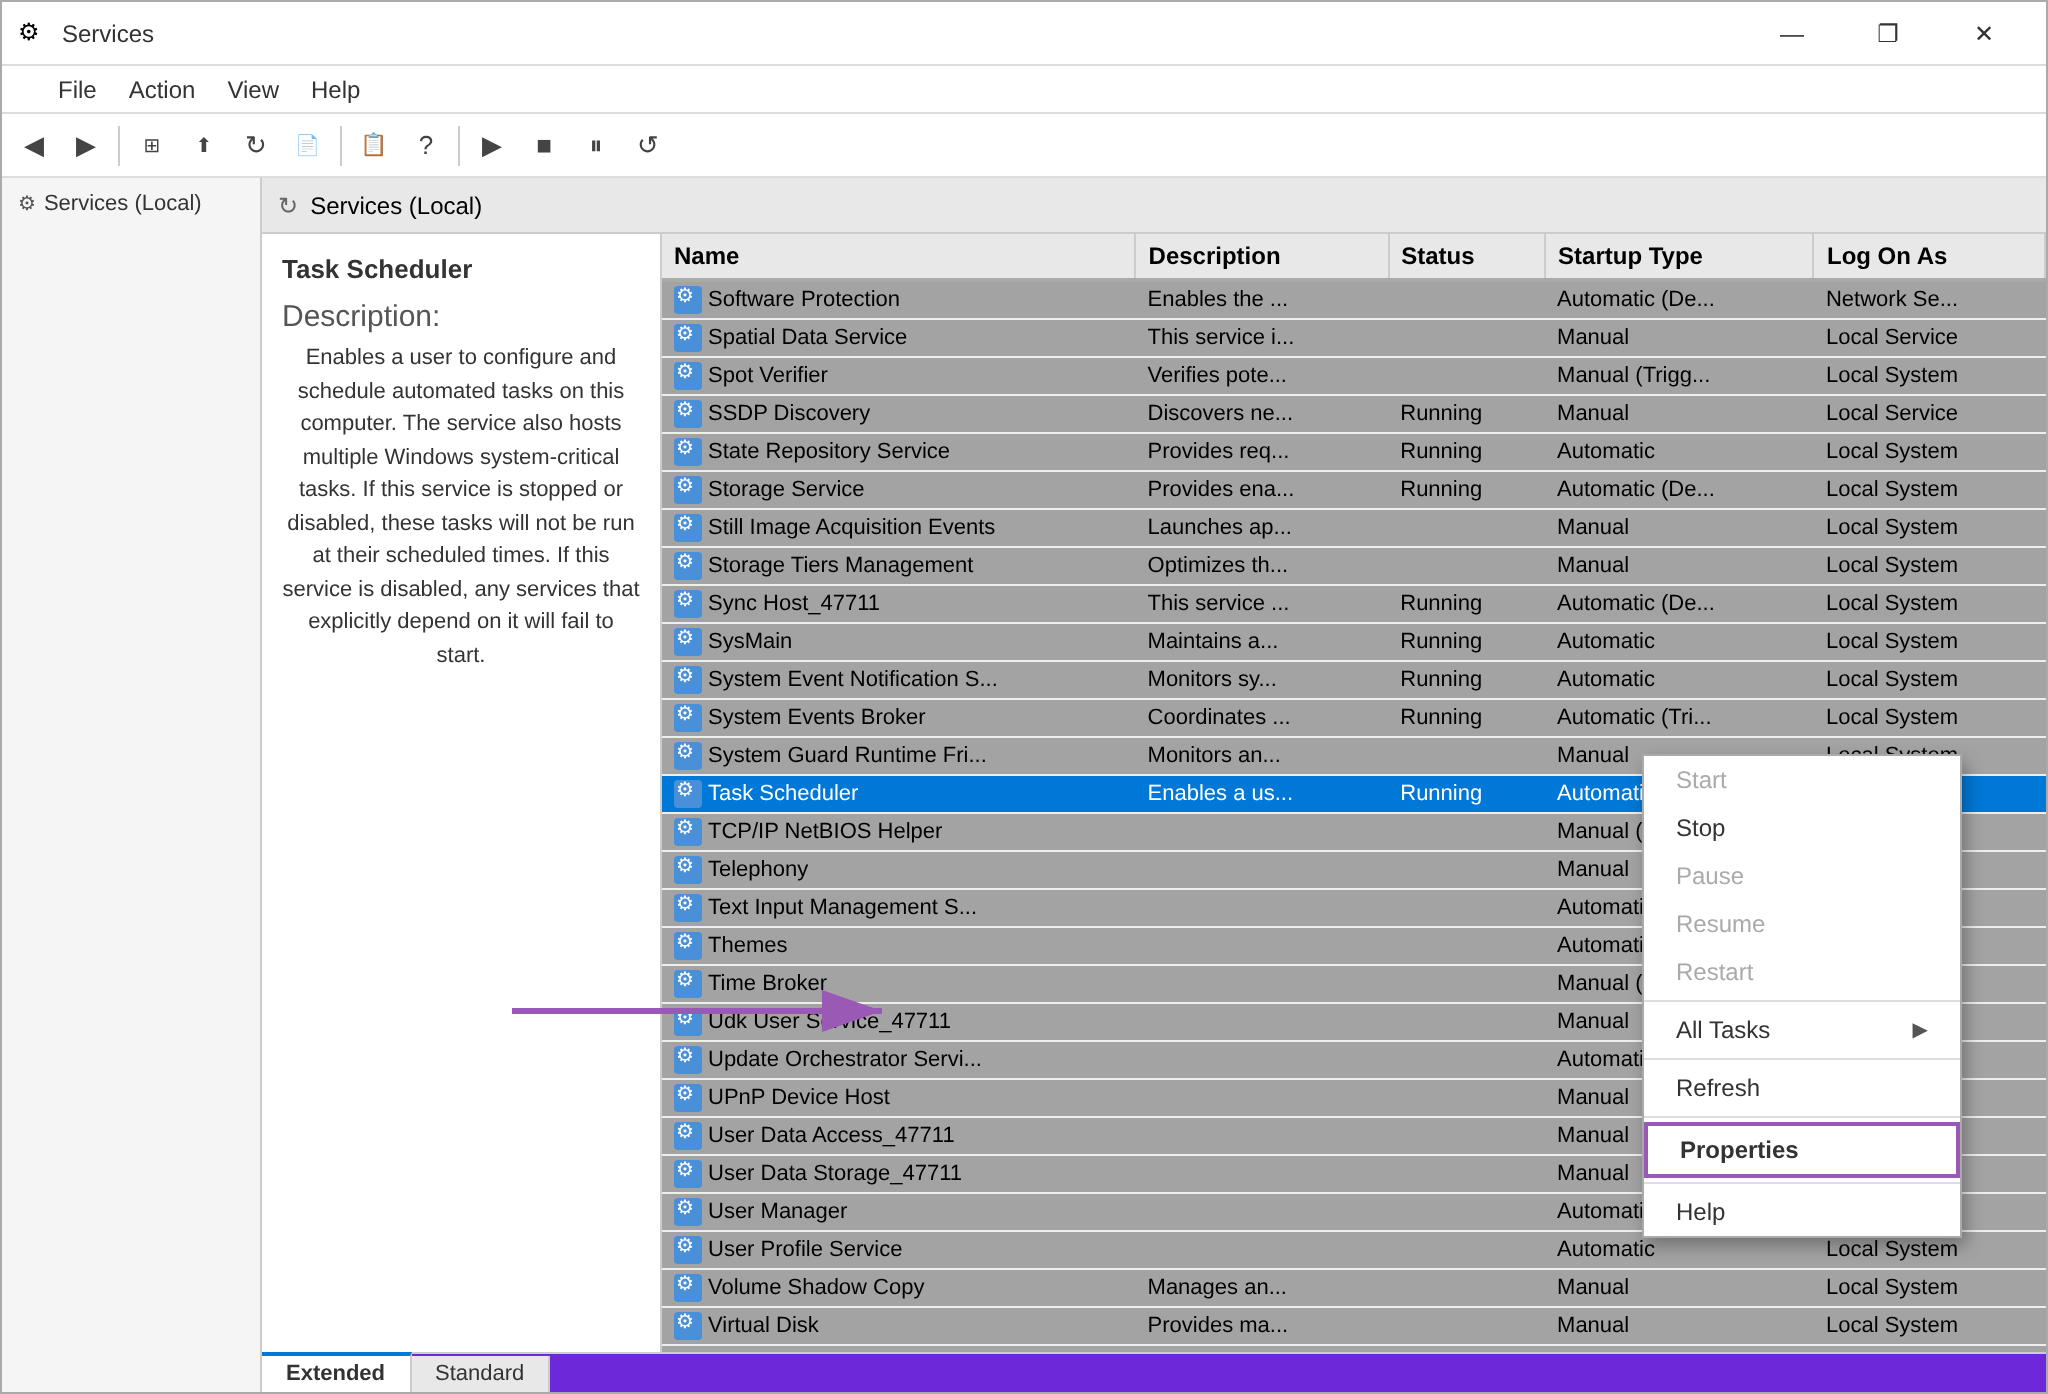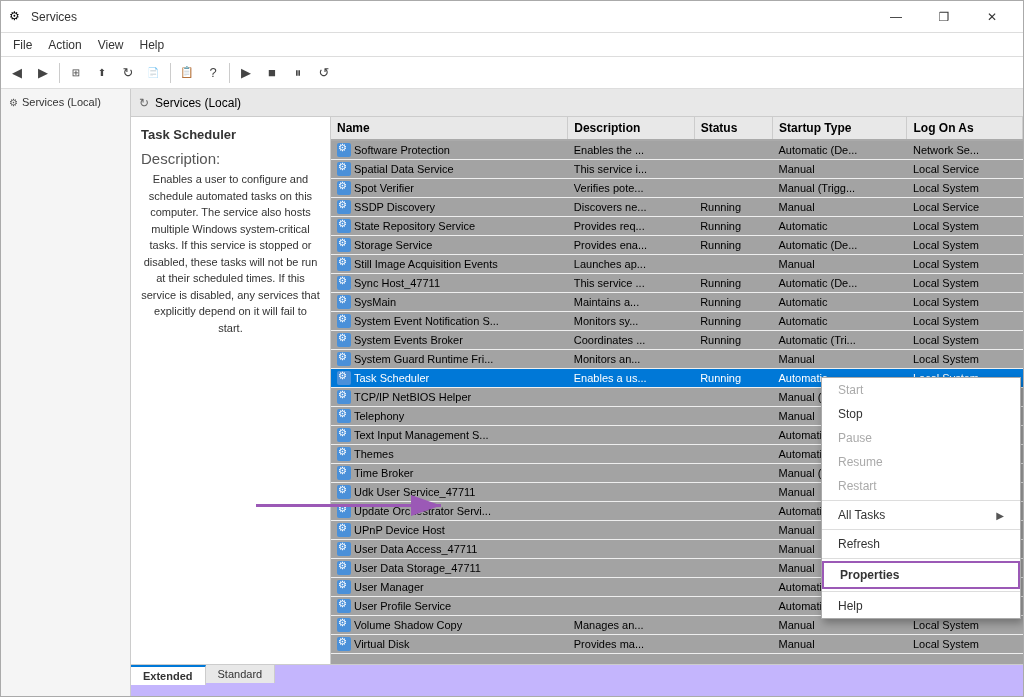--- a/index.html
+++ b/index.html
@@ -7,21 +7,21 @@
 
     
     .window { width: 1024px; height: 697px; background: #fff; border: 1px solid #aaa; display: flex; flex-direction: column; }
     .title-bar { background: #fff; display: flex; align-items: center; padding: 4px 8px; border-bottom: 1px solid #ddd; height: 32px; }
     .title-bar-icon { width: 16px; height: 16px; margin-right: 6px; }
     .title-bar-text { flex: 1; font-size: 12px; color: #333; }
     .title-bar-controls { display: flex; gap: 2px; }
     .title-bar-btn { width: 46px; height: 24px; border: none; background: transparent; cursor: pointer; font-size: 12px; display: flex; align-items: center; justify-content: center; color: #333; }
 
     
-    .menu-bar { display: flex; align-items: center; padding: 2px 4px; height: 24px; background: #fff; border-bottom: 1px solid #ddd; }
+    .menu-bar { display: flex; align-items: center; padding: 2px 20px; height: 24px; background: #fff; border-bottom: 1px solid #ddd; }
     .menu-item { padding: 2px 8px; cursor: pointer; font-size: 12px; color: #333; }
 
     
     .toolbar { display: flex; align-items: center; padding: 2px 4px; height: 32px; background: #fff; border-bottom: 1px solid #ddd; gap: 2px; }
     .tb-btn { width: 24px; height: 24px; border: 1px solid transparent; background: transparent; cursor: pointer; display: flex; align-items: center; justify-content: center; font-size: 13px; color: #444; }
     .tb-sep { width: 1px; height: 20px; background: #ccc; margin: 0 2px; }
 
     
     .content { display: flex; flex: 1; overflow: hidden; }
 
@@ -47,38 +47,38 @@
     
     .services-list { flex: 1; overflow: hidden; position: relative; background: #a3a3a3; }
     .services-table { width: 100%; border-collapse: collapse; }
     .services-table th { background: #e8e8e8; border-right: 1px solid #ccc; border-bottom: 2px solid #aaa; padding: 4px 6px; text-align: left; font-size: 12px; font-weight: bold; position: sticky; top: 0; cursor: pointer; }
     .services-table td { padding: 2px 6px; border-bottom: 1px solid #eee; font-size: 11px; white-space: nowrap; overflow: hidden; text-overflow: ellipsis; max-width: 160px; }
     .services-table tr.selected { background: #0078d7; color: #fff; }
     .services-table tr.selected td { color: #fff; }
     .services-scroll { overflow-y: auto; height: 100%; }
 
     
-    .context-menu { position: absolute; left: 490px; top: 260px; width: 200px; background: #fff; border: 1px solid #aaa; box-shadow: 2px 4px 8px rgba(0,0,0,0.3); z-index: 100; }
+    .context-menu { position: absolute; left: 490px; top: 260px; width: 160px; background: #fff; border: 1px solid #aaa; box-shadow: 2px 4px 8px rgba(0,0,0,0.3); z-index: 100; }
     .ctx-item { padding: 5px 16px; cursor: pointer; font-size: 12px; color: #333; display: flex; align-items: center; justify-content: space-between; }
     .ctx-item.disabled { color: #aaa; cursor: default; }
     .ctx-item.bold { font-weight: bold; background: #fff3; border: 2px solid #9b59b6; }
     .ctx-sep { border: none; border-top: 1px solid #ddd; margin: 2px 0; }
     .ctx-arrow { font-size: 10px; color: #555; }
 
     
     .arrow-marker { position: absolute; left: 125px; top: 390px; transform: translateY(-50%); z-index: 50; }
     .arrow-svg { width: 200px; height: 30px; }
 
     
     .services-scroll::-webkit-scrollbar { width: 12px; }
     .services-scroll::-webkit-scrollbar-track { background: #f0f0f0; }
     .services-scroll::-webkit-scrollbar-thumb { background: #bbb; border: 2px solid #f0f0f0; }
 
     
-    .tabs-bar { display: flex; align-items: flex-start; height: 32px; background: #c4b5fd; border-top: 1px solid #ccc; }
+    .tabs-bar { display: flex; align-items: flex-end; height: 20px; background: #6d28d9; border-top: 1px solid #ccc; }
     .tab { padding: 3px 12px; font-size: 11px; cursor: pointer; background: #e8e8e8; border-right: 1px solid #ccc; color: #333; }
     .tab.active { background: #fff; border-top: 2px solid #0078d7; font-weight: bold; }
 
     .service-icon { display: inline-block; width: 14px; height: 14px; background: #4a90d9; border-radius: 2px; margin-right: 3px; vertical-align: middle; position: relative; }
     .service-icon::after { content: '⚙'; position: absolute; top: -1px; left: 1px; font-size: 10px; color: #fff; }
 
     .list-icon-cell { display: flex; align-items: center; }
   </style>
 </head>
 <body>
@@ -249,20 +249,32 @@
       </td>
       <td>Launches ap...</td>
       <td></td>
       <td>Manual</td>
       <td>Local System</td>
     </tr>
                   <tr>
       <td>
         <div class="list-icon-cell">
           <span class="service-icon"></span>
+          <span>Storage Tiers Management</span>
+        </div>
+      </td>
+      <td>Optimizes th...</td>
+      <td></td>
+      <td>Manual</td>
+      <td>Local System</td>
+    </tr>
+                  <tr>
+      <td>
+        <div class="list-icon-cell">
+          <span class="service-icon"></span>
           <span>Sync Host_47711</span>
         </div>
       </td>
       <td>This service ...</td>
       <td>Running</td>
       <td>Automatic (De...</td>
       <td>Local System</td>
     </tr>
                   <tr>
       <td>

